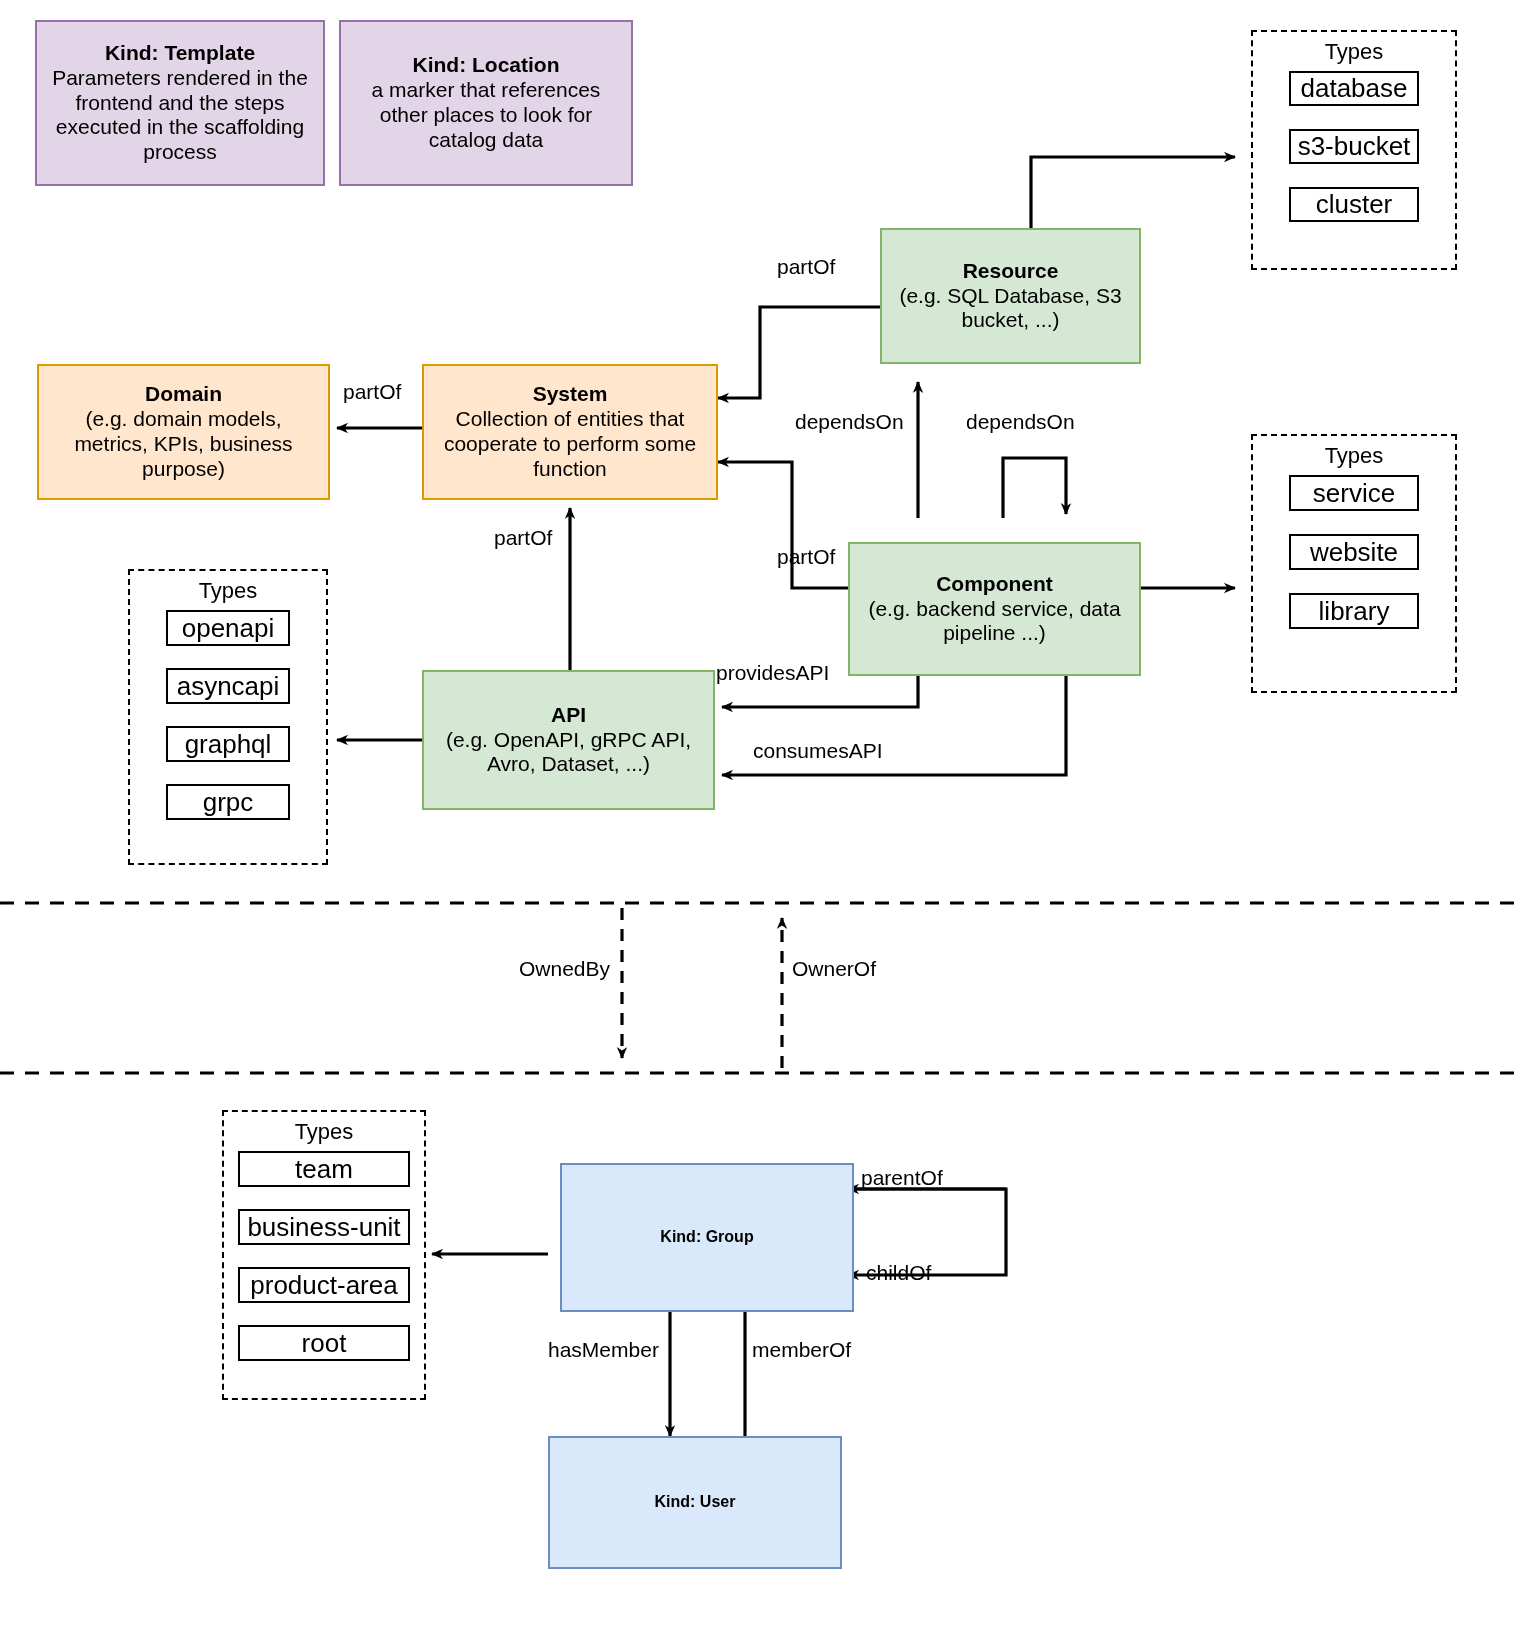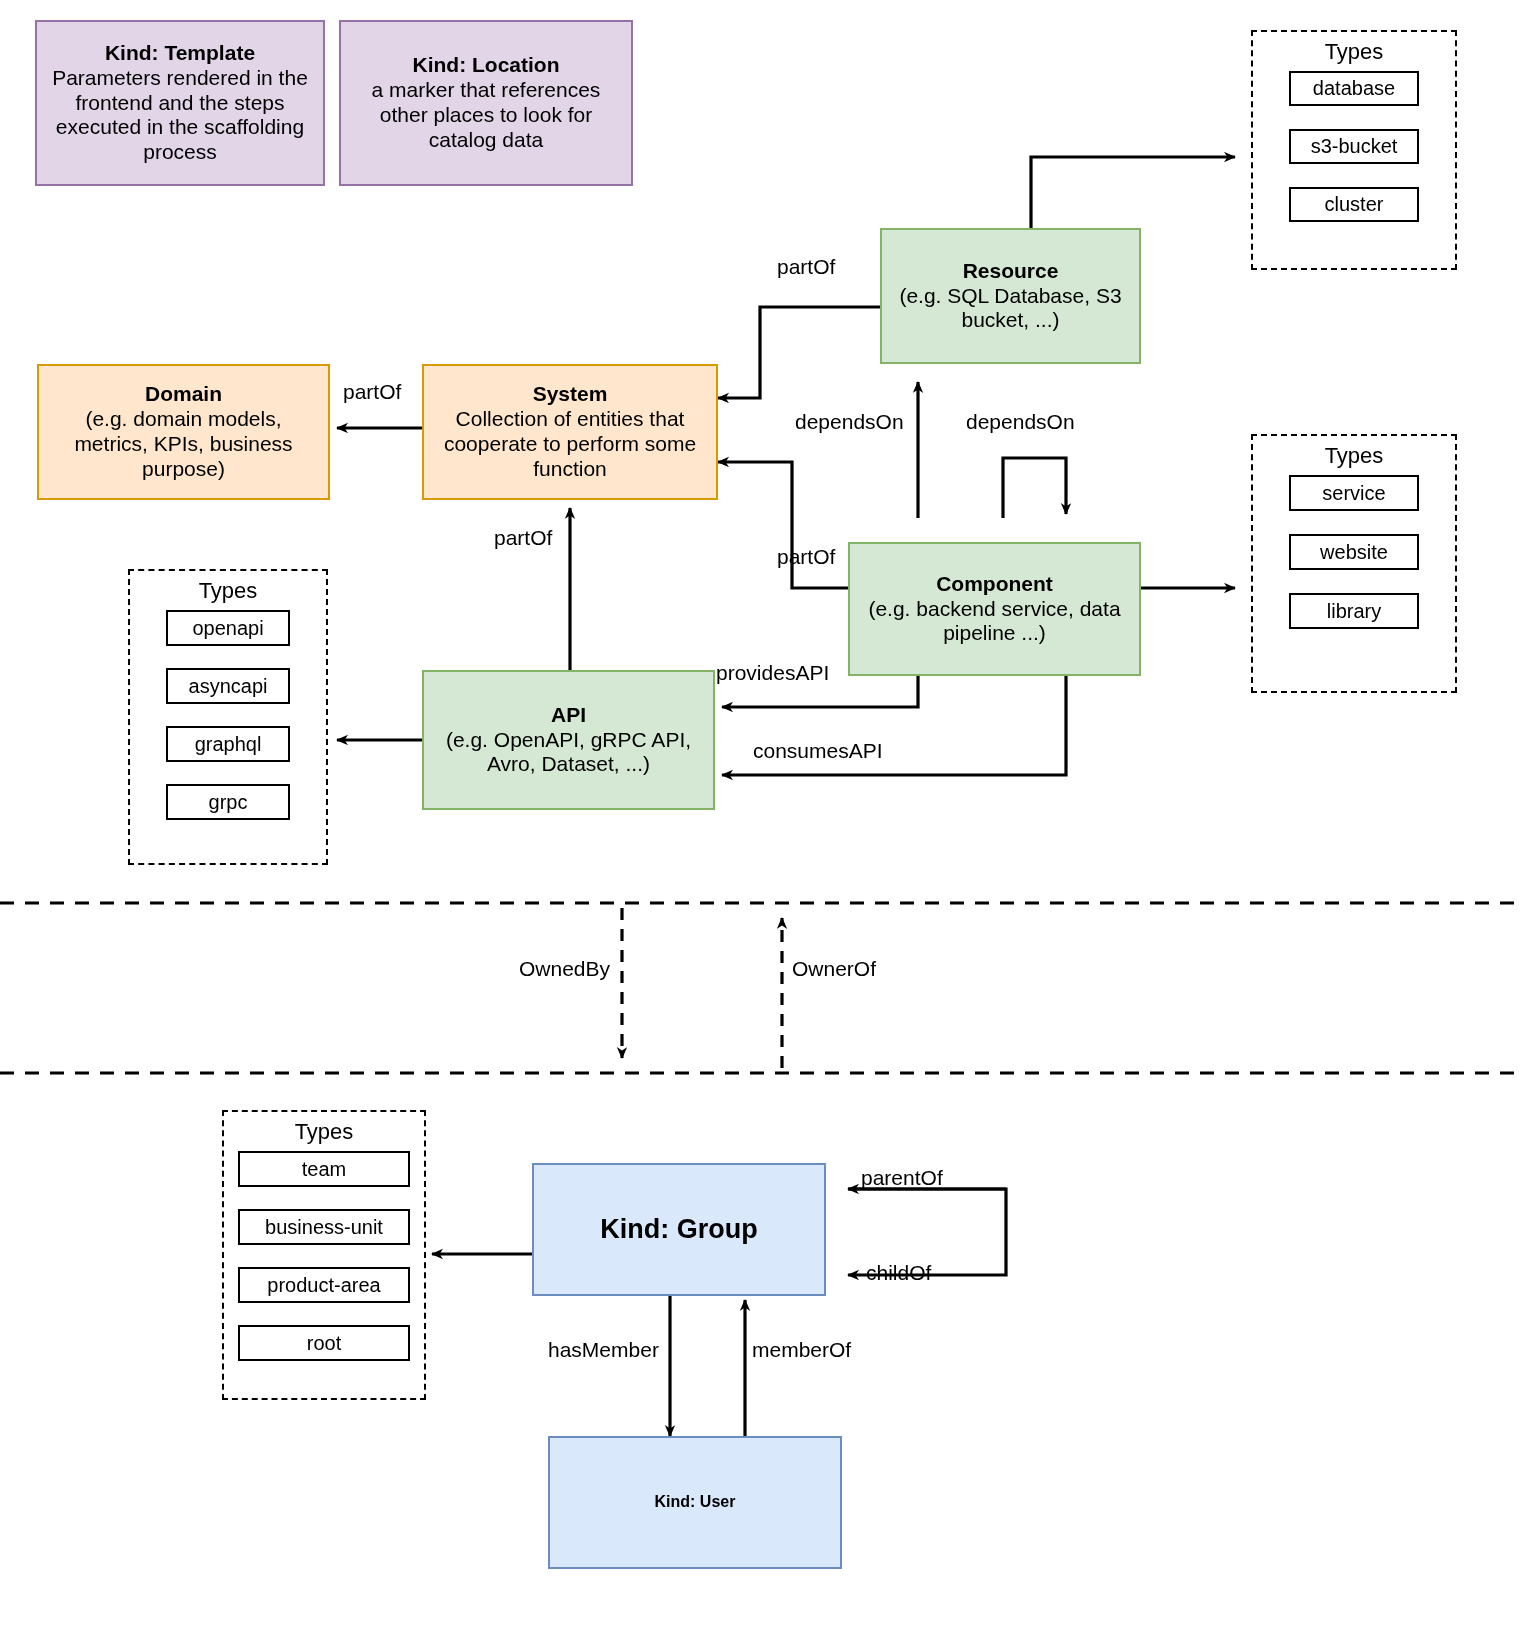--- a/index.html
+++ b/index.html
@@ -14,21 +14,21 @@
   .box .ttl{font-weight:bold;}
   .purple{background:#e1d5e7;border:2px solid #9673a6;}
   .orange{background:#ffe6cc;border:2px solid #d79b00;}
   .green {background:#d5e8d4;border:2px solid #82b366;}
   .blue  {background:#dae8fc;border:2px solid #6c8ebf;}
 
   .typesgroup{position:absolute;box-sizing:border-box;border:2.5px dashed #000;
               background:transparent;display:flex;flex-direction:column;align-items:center;}
   .typesgroup .tg-title{font-size:22px;margin-top:7px;margin-bottom:6px;}
   .typechip{box-sizing:border-box;border:2px solid #000;background:#fff;
-            font-size:20px;text-align:center;display:flex;align-items:center;
+            font-size:26px;text-align:center;display:flex;align-items:center;
             justify-content:center;}
 
   .lbl{position:absolute;font-size:21px;color:#000;white-space:nowrap;}
 </style>
 </head>
 <body>
 
 <div id="stage">
 
   <svg class="wires" viewBox="0 0 1522 1628">
@@ -111,21 +111,21 @@
   <div class="box green" style="left:848px;top:518px;width:293px;height:134px;margin-top:24px;">
     <div class="ttl">Component</div>
     <div>(e.g. backend service, data pipeline ...)</div>
   </div>
 
   <div class="box green" style="left:422px;top:670px;width:293px;height:140px;">
     <div class="ttl">API</div>
     <div>(e.g. OpenAPI, gRPC API, Avro, Dataset, ...)</div>
   </div>
 
-  <div class="box blue" style="left:532px;top:1163px;width:294px;height:133px;font-size:27px;">
+  <div class="box blue" style="left:560px;top:1163px;width:294px;height:149px;font-size:16px;">
     <div class="ttl">Kind: Group</div>
   </div>
 
   <div class="box blue" style="left:548px;top:1436px;width:294px;height:133px;font-size:16px;">
     <div class="ttl">Kind: User</div>
   </div>
 
   <div class="typesgroup" style="left:1251px;top:30px;width:206px;height:240px;">
     <div class="tg-title">Types</div>
     <div class="typechip" style="width:130px;height:35px;margin-bottom:23px;">database</div>

